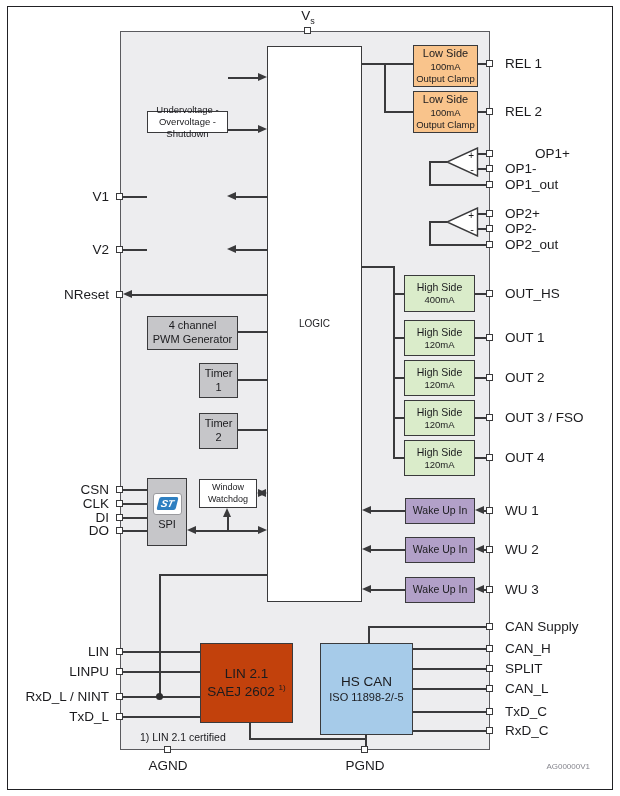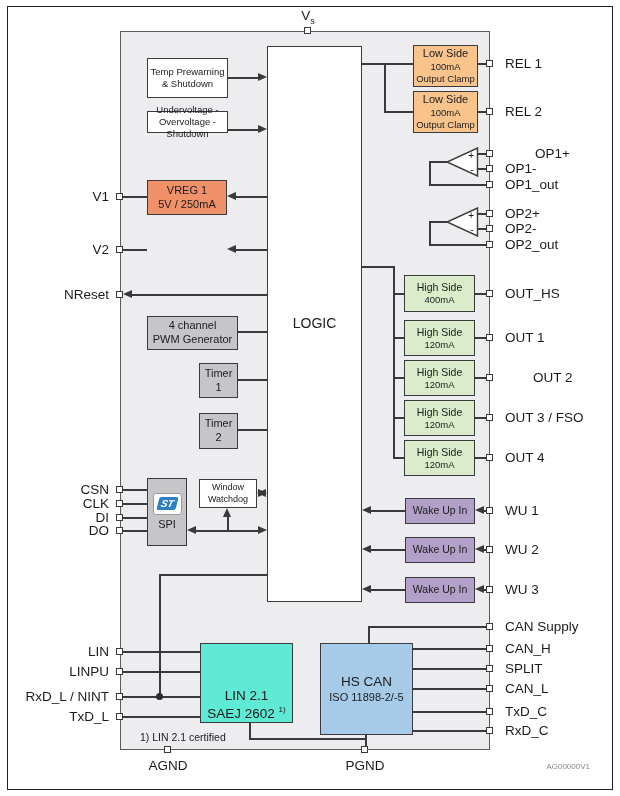--- a/index.html
+++ b/index.html
@@ -9,23 +9,23 @@
   .box{position:absolute;box-sizing:border-box;border:1.4px solid #3a3a3c;display:flex;flex-direction:column;align-items:center;justify-content:center;text-align:center;line-height:1.25;background:#fff;}
   .h{position:absolute;height:1.6px;background:#3a3a3c;}
   .v{position:absolute;width:1.6px;background:#3a3a3c;}
   .pin{position:absolute;width:7px;height:7px;background:#fff;border:1.4px solid #3a3a3c;box-sizing:border-box;z-index:6;}
   .al{position:absolute;width:0;height:0;border-top:4.5px solid transparent;border-bottom:4.5px solid transparent;border-right:9px solid #3a3a3c;}
   .ar{position:absolute;width:0;height:0;border-top:4.5px solid transparent;border-bottom:4.5px solid transparent;border-left:9px solid #3a3a3c;}
   .au{position:absolute;width:0;height:0;border-left:4.5px solid transparent;border-right:4.5px solid transparent;border-bottom:9px solid #3a3a3c;}
   .lbl{position:absolute;font-size:13.5px;white-space:nowrap;line-height:16px;}
   .lbl.l{width:105px;left:4px;text-align:right;}
   .dot{position:absolute;width:7px;height:7px;border-radius:50%;background:#2d2d2f;}
-  .f9{font-size:9.5px;}.f10{font-size:10.5px;}.f11{font-size:11px;}.f12{font-size:14px;}.f13{font-size:13.5px;}
+  .f9{font-size:9.5px;}.f10{font-size:10.5px;}.f11{font-size:11px;}.f12{font-size:10px;}.f13{font-size:13.5px;}
   .orange{background:#f0916a;}.peach{background:#f9c48c;}.green{background:#daecca;}
-  .purple{background:#b2a0c8;}.gray{background:#c6c6c9;}.yellow{background:#5eead4;justify-content:flex-end;}.blue{background:#a6cbe9;}
+  .purple{background:#b2a0c8;}.gray{background:#c6c6c9;}.yellow{background:#c2410c;}.blue{background:#a6cbe9;}
   .stlogo{width:27px;height:20px;background:#fff;border:1px solid #9a9a9e;border-radius:3px;display:flex;align-items:center;justify-content:center;margin-bottom:3px;}
   .stmark{display:inline-block;color:#fff;background:#2e7fc1;font-style:italic;font-weight:bold;font-size:10px;line-height:13px;padding:0 3px;transform:skewX(-14deg);border-radius:2px;}
   sup{font-size:8px;}
   .code{color:#86868e;}
 </style>
 </head>
 <body>
 
 <div class="canvas">
   <div class="frame"></div>
@@ -116,32 +116,24 @@
   <div class="h" style="left:413px;top:711px;width:77px"></div>
   <div class="h" style="left:413px;top:730px;width:77px"></div>
 
   <div class="v" style="left:249px;top:722px;height:17px"></div>
   <div class="h" style="left:249px;top:738px;width:118px"></div>
   <div class="v" style="left:365px;top:734px;height:16px"></div>
 
   <div class="box f12" style="left:267px;top:46px;width:95px;height:556px">
     <div>LOGIC</div>
   </div>
-  <div class="box f9" style="left:147px;top:58px;width:81px;height:40px">
-    <div>Temp Prewarning</div>
-    <div>&amp; Shutdown</div>
-  </div>
   <div class="box f9" style="left:147px;top:111px;width:81px;height:22px">
     <div>Undervoltage -</div>
     <div>Overvoltage -</div>
     <div>Shutdown</div>
-  </div>
-  <div class="box f11 orange" style="left:147px;top:180px;width:80px;height:35px">
-    <div>VREG 1</div>
-    <div>5V / 250mA</div>
   </div>
   <div class="box f11 gray" style="left:147px;top:316px;width:91px;height:34px">
     <div>4 channel</div>
     <div>PWM Generator</div>
   </div>
   <div class="box f11 gray" style="left:199px;top:363px;width:39px;height:35px">
     <div>Timer</div>
     <div>1</div>
   </div>
   <div class="box f11 gray" style="left:199px;top:413px;width:39px;height:36px">
@@ -268,21 +260,21 @@
   <div class="lbl" style="left:505px;top:56px">REL 1</div>
   <div class="lbl" style="left:505px;top:104px">REL 2</div>
   <div class="lbl" style="left:535px;top:146px">OP1+</div>
   <div class="lbl" style="left:505px;top:161px">OP1-</div>
   <div class="lbl" style="left:505px;top:177px">OP1_out</div>
   <div class="lbl" style="left:505px;top:206px">OP2+</div>
   <div class="lbl" style="left:505px;top:221px">OP2-</div>
   <div class="lbl" style="left:505px;top:237px">OP2_out</div>
   <div class="lbl" style="left:505px;top:286px">OUT_HS</div>
   <div class="lbl" style="left:505px;top:330px">OUT 1</div>
-  <div class="lbl" style="left:533px;top:370px">OUT 2</div>
+  <div class="lbl" style="left:505px;top:370px">OUT 2</div>
   <div class="lbl" style="left:505px;top:410px">OUT 3 / FSO</div>
   <div class="lbl" style="left:505px;top:450px">OUT 4</div>
   <div class="lbl" style="left:505px;top:503px">WU 1</div>
   <div class="lbl" style="left:505px;top:542px">WU 2</div>
   <div class="lbl" style="left:505px;top:582px">WU 3</div>
   <div class="lbl" style="left:505px;top:619px">CAN Supply</div>
   <div class="lbl" style="left:505px;top:641px">CAN_H</div>
   <div class="lbl" style="left:505px;top:661px">SPLIT</div>
   <div class="lbl" style="left:505px;top:681px">CAN_L</div>
   <div class="lbl" style="left:505px;top:704px">TxD_C</div>

